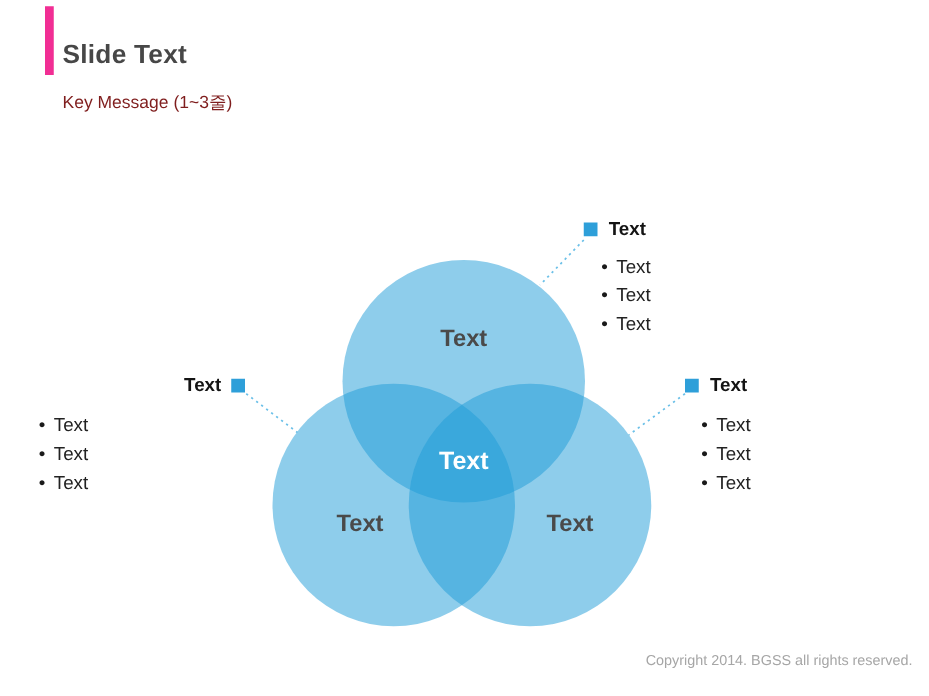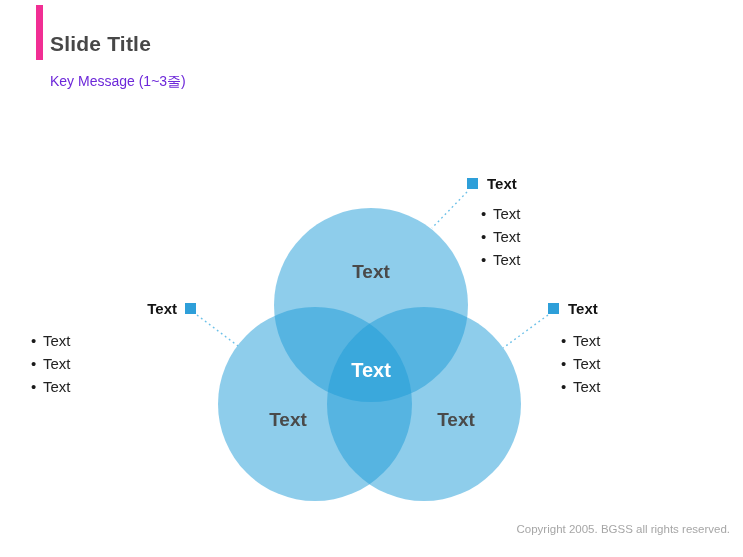--- a/index.html
+++ b/index.html
@@ -27,21 +27,21 @@
     line-height: 24px;
     font-weight: bold;
     color: #474747;
     letter-spacing: 0.2px;
   }
   .slide-subtitle {
     position: absolute;
     left: 50px; top: 72px;
     font-size: 14px;
     line-height: 18px;
-    color: #6d28d9;
+    color: #7f1d1d;
   }
 
   
   .circle {
     position: absolute;
     width: 194px; height: 194px;
     border-radius: 50%;
     background: rgba(30, 155, 215, 0.5);
   }
   .circle-top { left: 274px; top: 208px; }
@@ -117,21 +117,21 @@
     font-size: 11.5px;
     color: #A6A6A6;
   }
 </style>
 </head>
 <body>
 
 <div class="slide">
 
   <div class="accent-bar"></div>
-  <div class="slide-title">Slide Title</div>
+  <div class="slide-title">Slide Text</div>
   <div class="slide-subtitle">Key Message (1~3줄)</div>
 
   <div class="circle circle-top"></div>
   <div class="circle circle-bl"></div>
   <div class="circle circle-br"></div>
 
   <svg class="connectors" viewBox="0 0 743 557">
     <line x1="467" y1="192" x2="432" y2="228" stroke="#6CC0E8" stroke-width="1.4" stroke-dasharray="1.8 3.2"></line>
     <line x1="197" y1="315" x2="238" y2="346" stroke="#6CC0E8" stroke-width="1.4" stroke-dasharray="1.8 3.2"></line>
     <line x1="548" y1="315" x2="503" y2="348" stroke="#6CC0E8" stroke-width="1.4" stroke-dasharray="1.8 3.2"></line>
@@ -159,15 +159,15 @@
   </div>
 
   <div class="callout-square sq-right"></div>
   <div class="callout-title ct-right">Text</div>
   <div class="bullet-list bl-right">
     <div class="bullet-item"><span class="bullet-dot">•</span><span>Text</span></div>
     <div class="bullet-item"><span class="bullet-dot">•</span><span>Text</span></div>
     <div class="bullet-item"><span class="bullet-dot">•</span><span>Text</span></div>
   </div>
 
-  <div class="copyright">Copyright 2005. BGSS all rights reserved.</div>
+  <div class="copyright">Copyright 2014. BGSS all rights reserved.</div>
 
 </div>
 
 </body></html>

